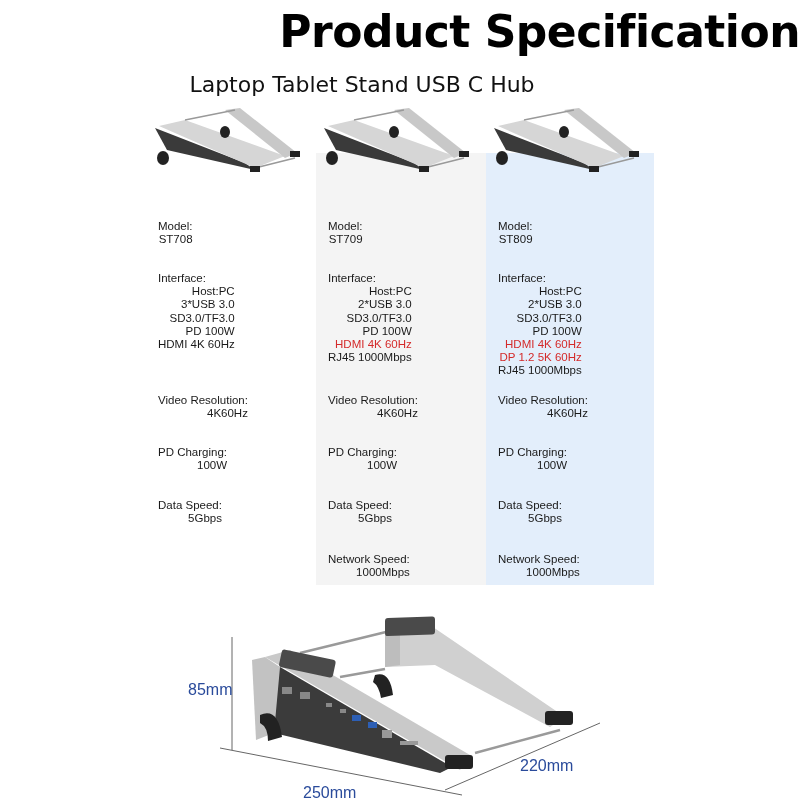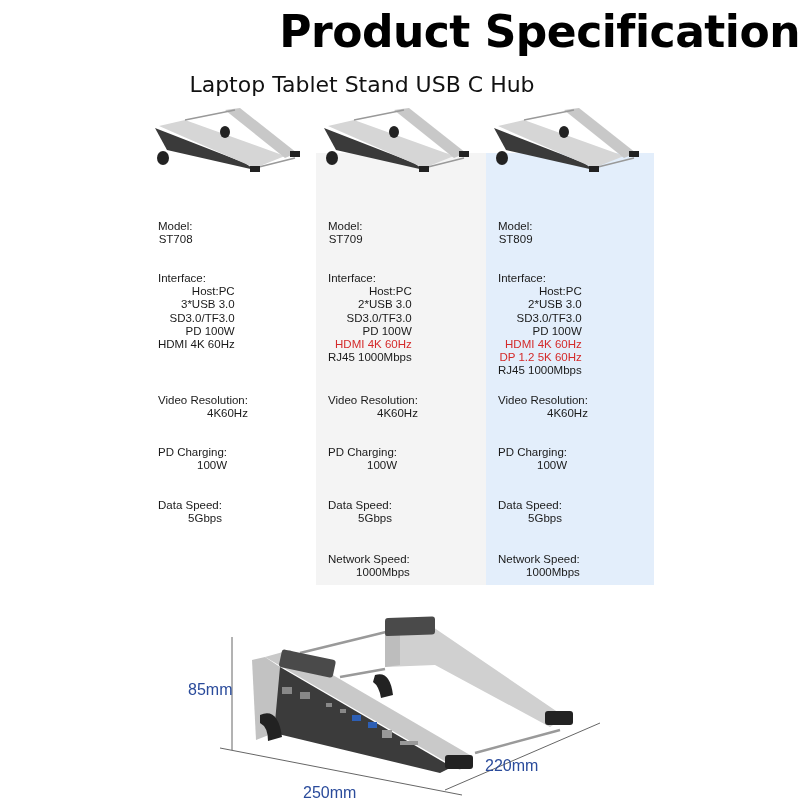--- a/index.html
+++ b/index.html
@@ -187,13 +187,13 @@
   <rect x="136" y="98" width="6" height="4" fill="#888"></rect>
   <rect x="150" y="104" width="6" height="4" fill="#888"></rect>
   <rect x="162" y="110" width="9" height="6" fill="#2d5fb5"></rect>
   <rect x="178" y="117" width="9" height="6" fill="#2d5fb5"></rect>
   <rect x="192" y="125" width="10" height="8" fill="#999"></rect>
   <rect x="210" y="136" width="18" height="4" fill="#999"></rect>
 </svg>
 
 <div class="dim" style="left:188px;top:681px;">85mm</div>
 <div class="dim" style="left:282px;top:784px;margin-left:21px;">250mm</div>
-<div class="dim" style="left:485px;top:757px;">220mm</div>
+<div class="dim" style="left:520px;top:757px;">220mm</div>
 
 </body></html>

